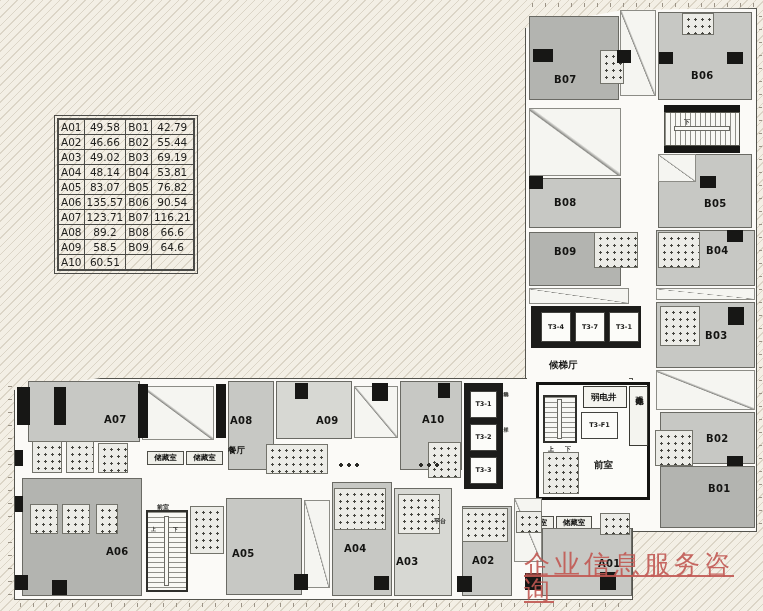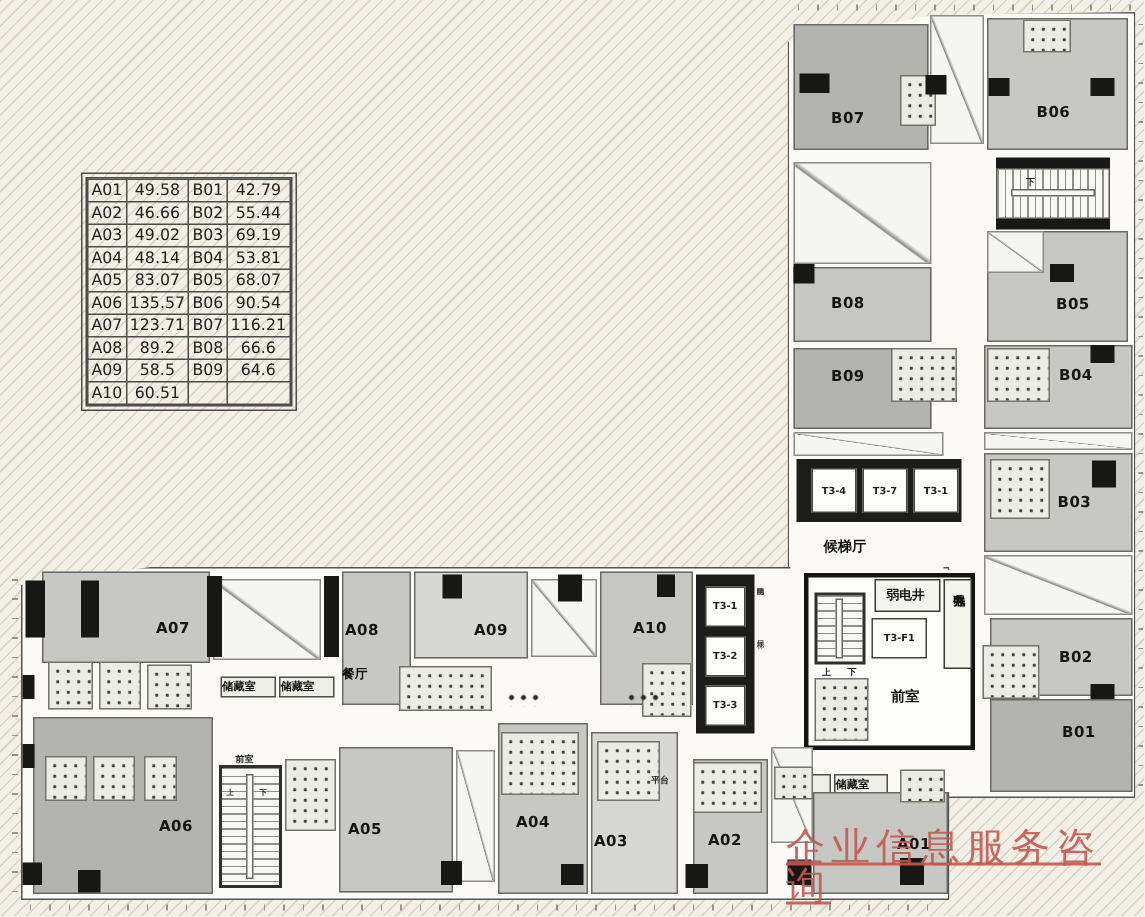--- a/index.html
+++ b/index.html
@@ -32,21 +32,21 @@
   .stair-h{position:absolute;border:1px solid #56564e;box-sizing:border-box;
     background:#f8f8f4 repeating-linear-gradient(90deg,#8f8f89 0 1px,transparent 1px 5px);}
   .rail{position:absolute;background:#f8f8f4;border:1px solid #6a6a64;box-sizing:border-box;}
   .shaft{position:absolute;background:#f4f4ef;border:1px solid #3a3a34;box-sizing:border-box;}
   .lbl{position:absolute;font:bold 10px/1 "DejaVu Sans",sans-serif;color:#141412;letter-spacing:.3px;}
   .rlbl{position:absolute;font:bold 8.5px/1 "DejaVu Sans",sans-serif;color:#141412;}
   .slbl{position:absolute;font:bold 6px/1 "DejaVu Sans",sans-serif;color:#21211f;}
   .tv{position:absolute;writing-mode:vertical-rl;font:5px/1 "DejaVu Sans",sans-serif;color:#3a3a36;}
   .vtext{writing-mode:vertical-rl;font:bold 8px/1 "DejaVu Sans",sans-serif;color:#141412;margin:3px auto;display:block;text-align:center;}
   .box{position:absolute;background:#efefe9;border:1px solid #4f4f49;box-sizing:border-box;
-    display:flex;align-items:center;font:bold 7.5px/1 "DejaVu Sans",sans-serif;color:#141412;white-space:nowrap;}
+    display:flex;align-items:center;justify-content:center;font:bold 7.5px/1 "DejaVu Sans",sans-serif;color:#141412;white-space:nowrap;}
   .ticks-v{position:absolute;background:repeating-linear-gradient(180deg,#9b9386 0 1px,transparent 1px 13px);}
   .ticks-h{position:absolute;background:repeating-linear-gradient(90deg,#9b9386 0 1px,transparent 1px 13px);}
   .wm1{position:absolute;font:27px/1 "Liberation Serif",serif;color:rgba(193,88,82,0.9);letter-spacing:1px;}
   .wm2{position:absolute;font:26px/1 "Liberation Serif",serif;color:rgba(193,88,82,0.9);letter-spacing:4px;text-decoration:underline;}
 </style>
 </head>
 <body>
 
 <div class="stage">
 
@@ -74,21 +74,21 @@
       <tr>
         <td>A04</td>
         <td>48.14</td>
         <td>B04</td>
         <td>53.81</td>
       </tr>
       <tr>
         <td>A05</td>
         <td>83.07</td>
         <td>B05</td>
-        <td>68.07</td>
+        <td>76.82</td>
       </tr>
       <tr>
         <td>A06</td>
         <td>135.57</td>
         <td>B06</td>
         <td>90.54</td>
       </tr>
       <tr>
         <td>A07</td>
         <td>123.71</td>

